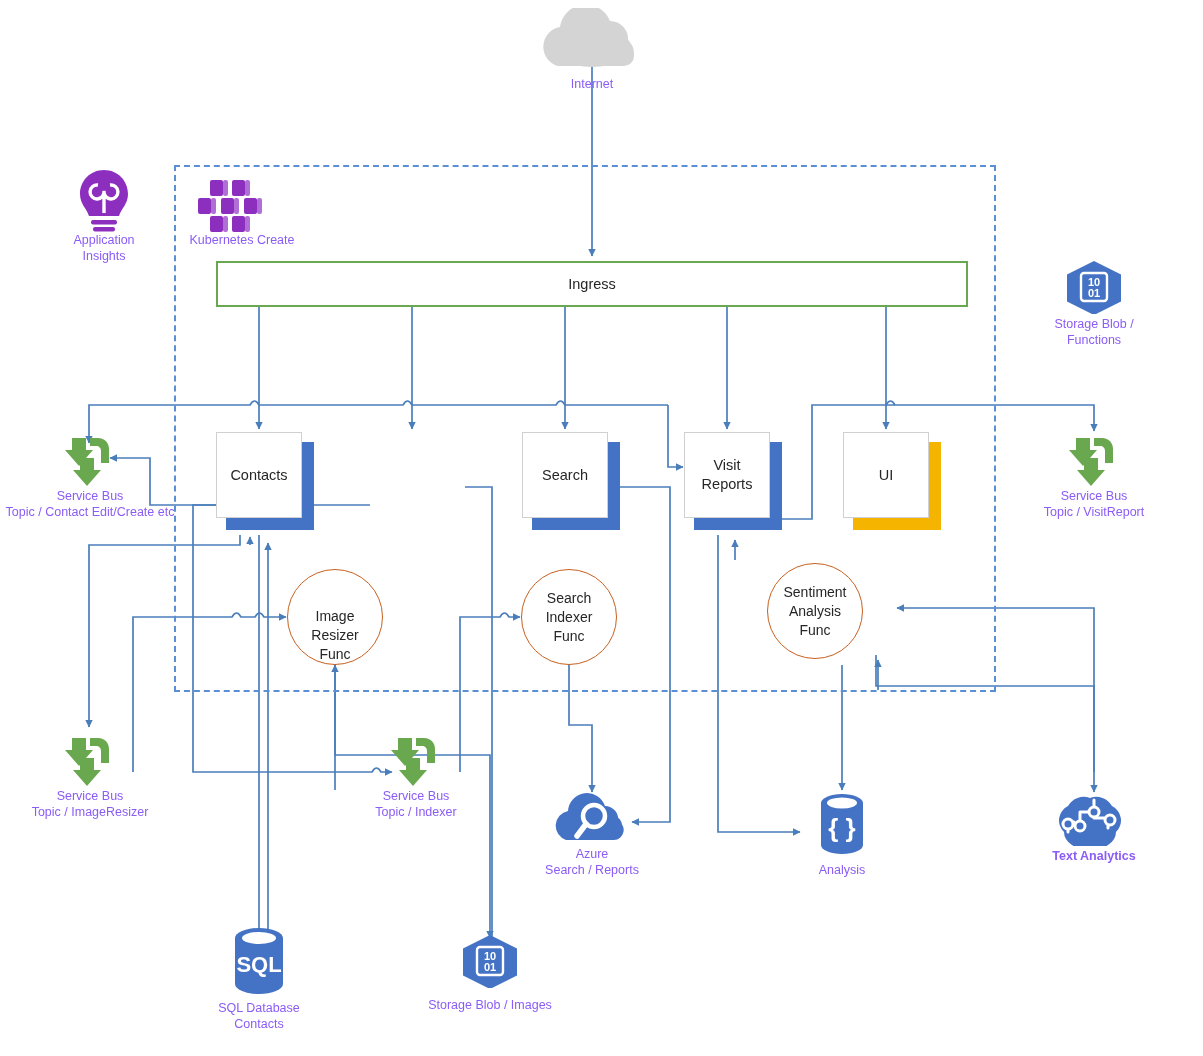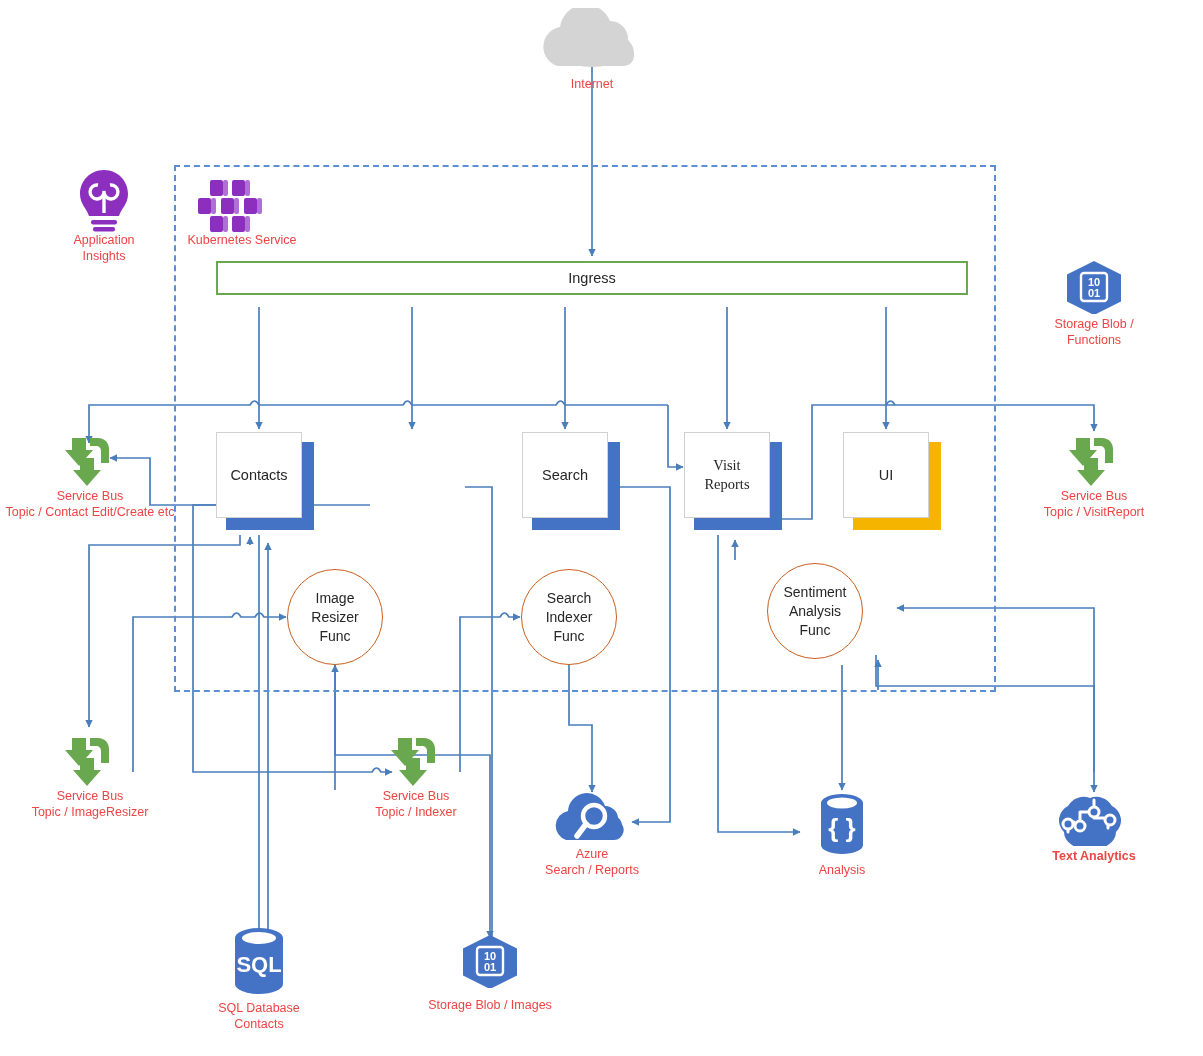--- a/index.html
+++ b/index.html
@@ -1,21 +1,21 @@
 <!DOCTYPE html>
 <html><head>
 <meta charset="utf-8">
 <style>
   html,body{margin:0;padding:0;background:#ffffff;}
   body{width:1203px;height:1056px;overflow:hidden;
        font-family:"Liberation Sans","DejaVu Sans",sans-serif;}
   #stage{position:relative;width:1203px;height:1056px;background:#fff;}
   svg#wires{position:absolute;left:0;top:0;width:1203px;height:1056px;}
   .node{position:absolute;}
-  .caption{position:absolute;text-align:center;color:#ef4444;
+  .caption{position:absolute;text-align:center;color:#8b5cf6;
            font-size:12.5px;line-height:16px;white-space:pre-line;
            font-family:"Liberation Sans","DejaVu Sans",sans-serif;}
   
   .card{position:absolute;}
   .card .shadow{position:absolute;left:10px;top:10px;width:88px;height:88px;}
   .card .face{position:absolute;left:0;top:0;width:86px;height:86px;
               background:#ffffff;border:1px solid #d0d0d0;box-sizing:border-box;}
   .card .lbl{position:absolute;left:0;top:0;width:86px;height:86px;
              display:flex;align-items:center;justify-content:center;
              text-align:center;font-size:14.5px;color:#262626;line-height:19px;
@@ -156,54 +156,54 @@
       <g fill="#b06fd6">
         <rect x="39" y="2" width="5" height="16" rx="2"></rect>
         <rect x="61" y="2" width="5" height="16" rx="2"></rect>
         <rect x="27" y="20" width="5" height="16" rx="2"></rect>
         <rect x="50" y="20" width="5" height="16" rx="2"></rect>
         <rect x="73" y="20" width="5" height="16" rx="2"></rect>
         <rect x="39" y="38" width="5" height="16" rx="2"></rect>
         <rect x="61" y="38" width="5" height="16" rx="2"></rect>
       </g>
     </svg>
-    <div class="caption" style="left:-10px;top:54px;width:136px;">Kubernetes Service</div>
-  </div>
-
-  <div class="ingress" style="left:216px;top:261px;width:752px;height:34px;">
+    <div class="caption" style="left:-10px;top:54px;width:136px;">Kubernetes Create</div>
+  </div>
+
+  <div class="ingress" style="left:216px;top:261px;width:752px;height:46px;">
     <span>Ingress</span>
   </div>
 
   <div class="card" style="left:216px;top:432px;width:100px;height:100px;">
     <div class="shadow" style="background:#4472c4;"></div>
     <div class="face"></div>
     <div class="lbl">Contacts</div>
   </div>
 
 
   <div class="card" style="left:522px;top:432px;width:100px;height:100px;">
     <div class="shadow" style="background:#4472c4;"></div>
     <div class="face"></div>
     <div class="lbl">Search</div>
   </div>
 
-  <div class="card" style="left:684px;top:432px;width:100px;height:100px;font-family:Liberation Serif, serif;">
+  <div class="card" style="left:684px;top:432px;width:100px;height:100px;">
     <div class="shadow" style="background:#4472c4;"></div>
     <div class="face"></div>
     <div class="lbl">Visit
 Reports</div>
   </div>
 
   <div class="card" style="left:843px;top:432px;width:100px;height:100px;">
     <div class="shadow" style="background:#f5b400;"></div>
     <div class="face"></div>
     <div class="lbl">UI</div>
   </div>
 
-  <div class="circle" style="left:287px;top:569px;width:96px;height:96px;">
+  <div class="circle" style="left:287px;top:569px;width:96px;height:96px;align-items:flex-end;">
     <span>Image
 Resizer
 Func</span>
   </div>
   <div class="circle" style="left:521px;top:569px;width:96px;height:96px;">
     <span>Search
 Indexer
 Func</span>
   </div>
   <div class="circle" style="left:767px;top:563px;width:96px;height:96px;">

